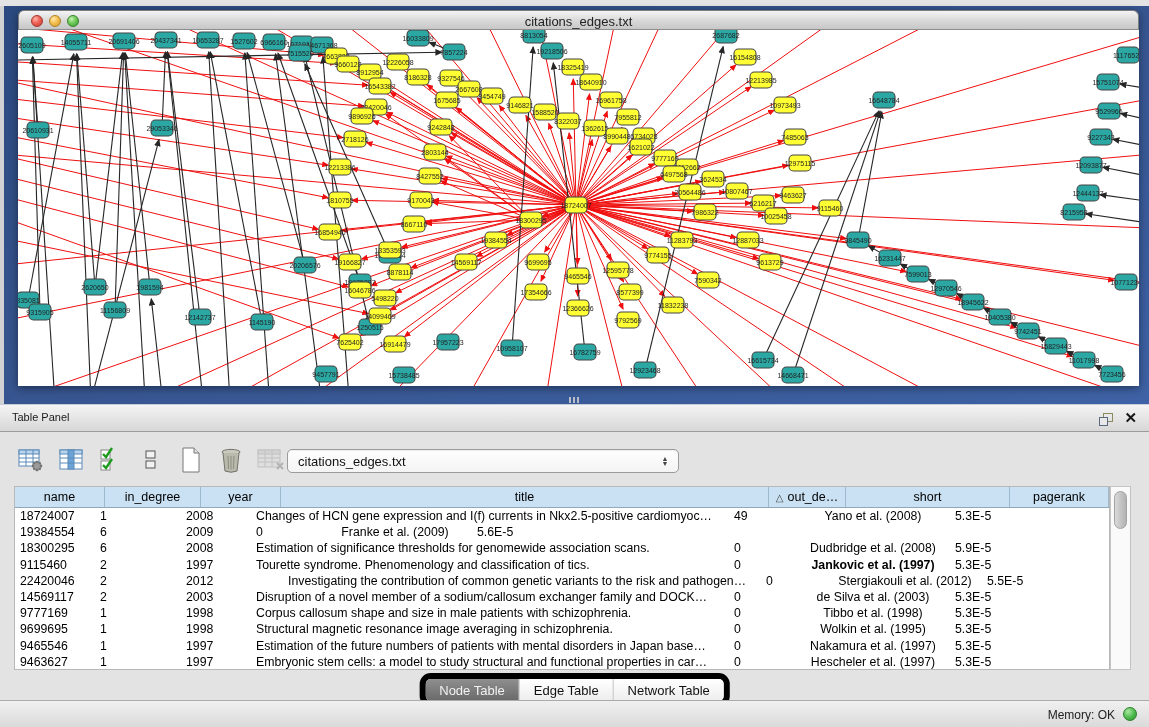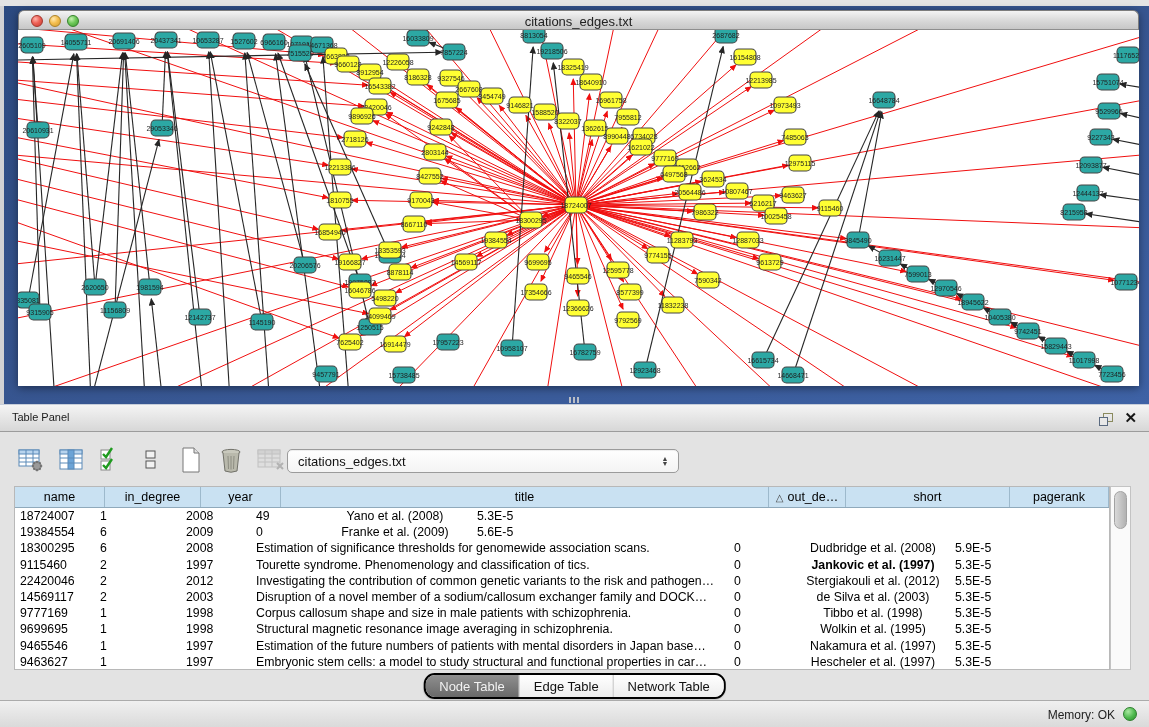--- a/index.html
+++ b/index.html
@@ -55,21 +55,21 @@
   .sort-tri{font-size:10px;color:#444;}
   .trow{display:flex;height:16.2px;align-items:center;}
   .td{box-sizing:border-box;padding:0 5px;font-size:12.3px;color:#000;overflow:hidden;white-space:nowrap;}
   .td.c{text-align:center;}
   .vscroll{position:absolute;left:1110px;top:54px;width:21px;height:184px;background:#fafafa;
     border:1px solid #c3c3c3;box-sizing:border-box;}
   .vthumb{position:absolute;left:3px;top:4px;width:13px;height:38px;border-radius:7px;
     background:linear-gradient(90deg,#d9d9d9,#b2b2b2);border:1px solid #a2a2a2;box-sizing:border-box;}
   
   .tabs{position:absolute;left:50%;transform:translateX(-50%);top:241px;height:22px;display:flex;
-    border:2px solid #000000;border-radius:11px;overflow:hidden;background:#fff;
+    border:6px solid #000000;border-radius:11px;overflow:hidden;background:#fff;
     box-shadow:0 1px 1px rgba(0,0,0,.12);}
   .tab{padding:0 14px;font-size:13px;display:flex;align-items:center;color:#111;
     background:linear-gradient(#ffffff,#ededed);border-right:1px solid #b5b5b5;cursor:pointer;white-space:nowrap;}
   .tab:last-child{border-right:none;}
   .tab.active{background:linear-gradient(#8f8f8f,#696969);color:#f2f2f2;}
   
   .status-bar{position:absolute;left:0;top:700px;width:1149px;height:27px;box-sizing:border-box;
     background:linear-gradient(#f0f0f0,#dadada);border-top:1px solid #ababab;}
   .mem-label{position:absolute;right:34px;top:7px;font-size:12px;color:#222;}
   .mem-dot{position:absolute;right:12px;top:6px;width:14px;height:14px;border-radius:50%;
@@ -921,20 +921,21 @@
         </div>
         <div class="th" style="width: 99px;">
           <span>pagerank</span>
         </div>
       </div>
     <div id="tbody">
         <div class="trow">
           <div class="td" style="width: 80px;">18724007</div>
           <div class="td" style="width: 86px;">1</div>
           <div class="td" style="width: 70px;">2008</div>
+          <div class="td" style="width: 478px;">Changes of HCN gene expression and I(f) currents in Nkx2.5-positive cardiomyoc…</div>
           <div class="td" style="width: 67px;">49</div>
           <div class="td c" style="width: 154px;">Yano et al. (2008)</div>
           <div class="td" style="width: 89px;">5.3E-5</div>
         </div>
         <div class="trow">
           <div class="td" style="width: 80px;">19384554</div>
           <div class="td" style="width: 86px;">6</div>
           <div class="td" style="width: 70px;">2009</div>
           <div class="td" style="width: 67px;">0</div>
           <div class="td c" style="width: 154px;">Franke et al. (2009)</div>
@@ -955,21 +956,21 @@
           <div class="td" style="width: 70px;">1997</div>
           <div class="td" style="width: 478px;">Tourette syndrome. Phenomenology and classification of tics.</div>
           <div class="td" style="width: 67px;">0</div>
           <div class="td c" style="width: 154px; font-weight: bold;">Jankovic et al. (1997)</div>
           <div class="td" style="width: 89px;">5.3E-5</div>
         </div>
         <div class="trow">
           <div class="td" style="width: 80px;">22420046</div>
           <div class="td" style="width: 86px;">2</div>
           <div class="td" style="width: 70px;">2012</div>
-          <div class="td" style="width: 478px;">Investigating the contribution of common genetic variants to the risk and pathogen…</div>
+          <div class="td" style="width: 478px; margin-left: 32px;">Investigating the contribution of common genetic variants to the risk and pathogen…</div>
           <div class="td" style="width: 67px;">0</div>
           <div class="td c" style="width: 154px;">Stergiakouli et al. (2012)</div>
           <div class="td" style="width: 89px;">5.5E-5</div>
         </div>
         <div class="trow">
           <div class="td" style="width: 80px;">14569117</div>
           <div class="td" style="width: 86px;">2</div>
           <div class="td" style="width: 70px;">2003</div>
           <div class="td" style="width: 478px;">Disruption of a novel member of a sodium/callosum exchanger family and DOCK…</div>
           <div class="td" style="width: 67px;">0</div>

